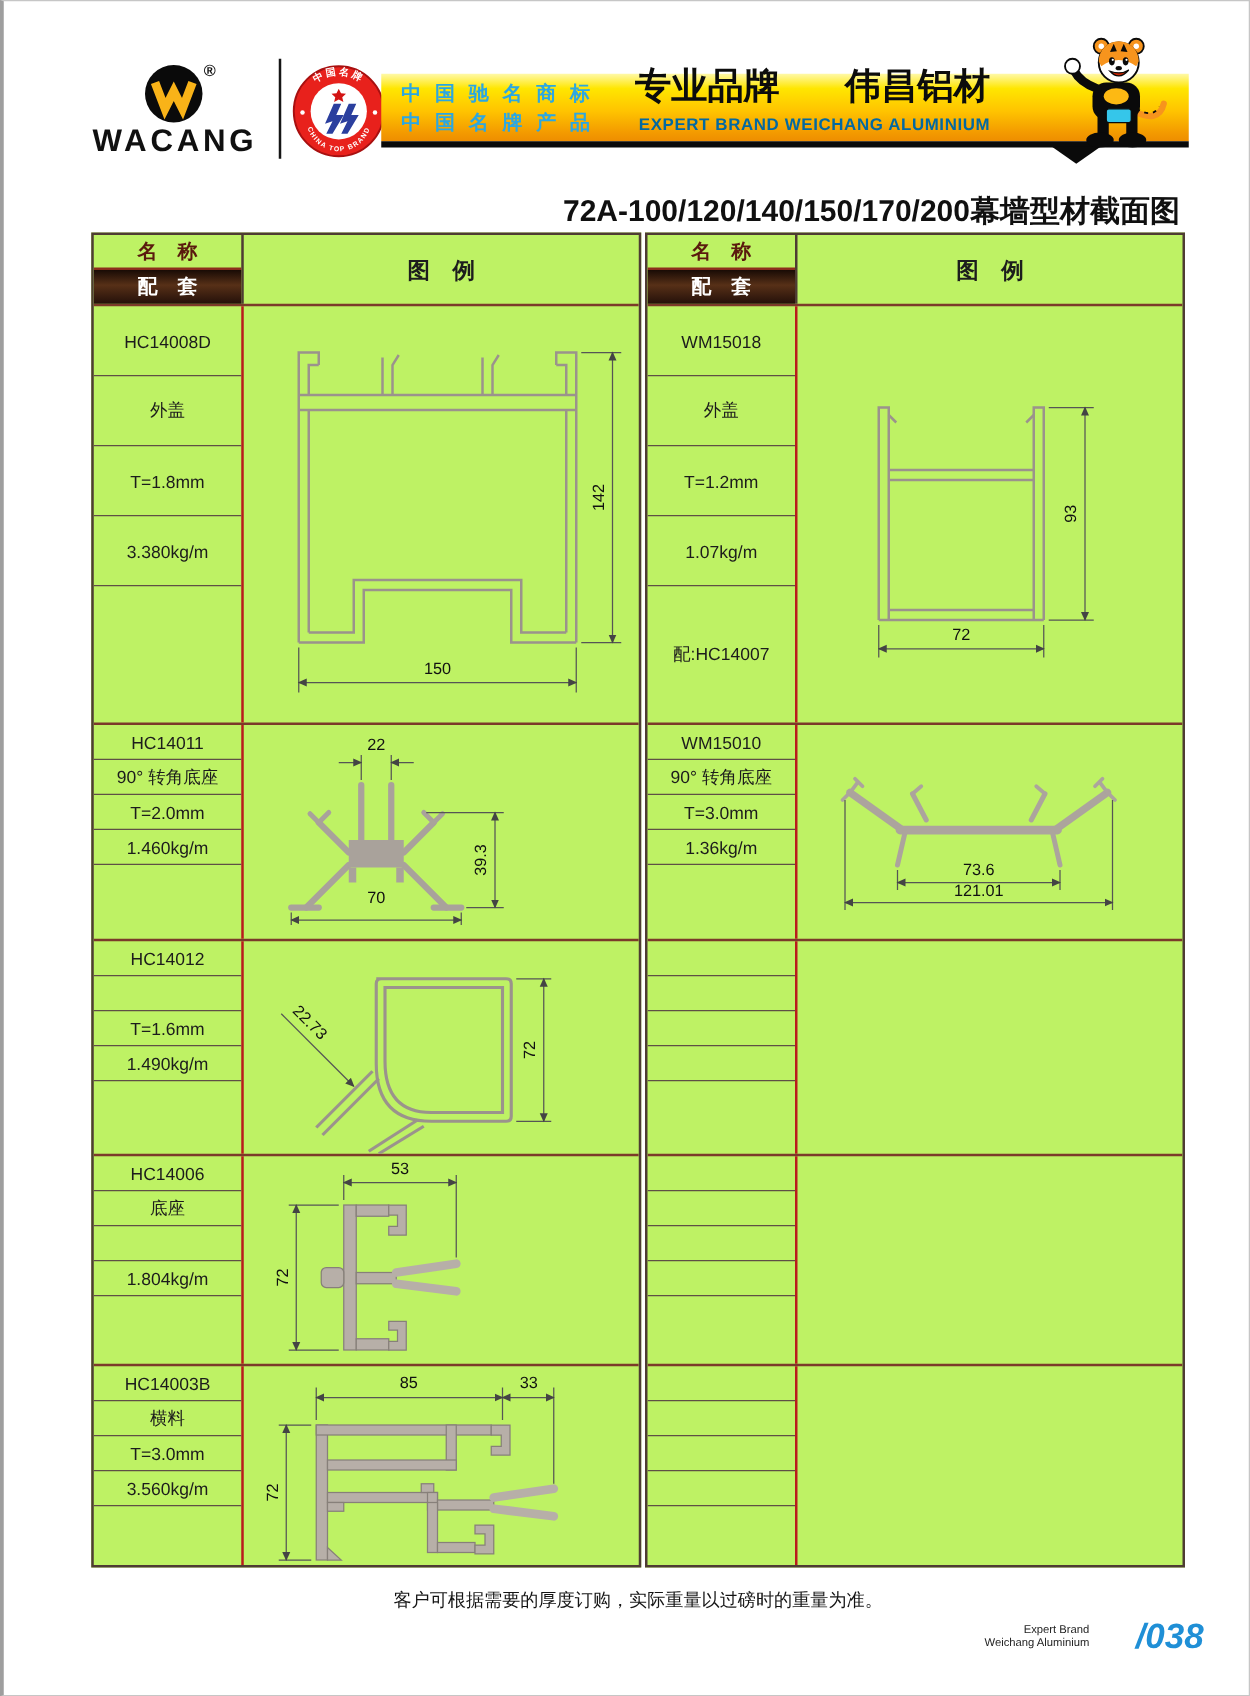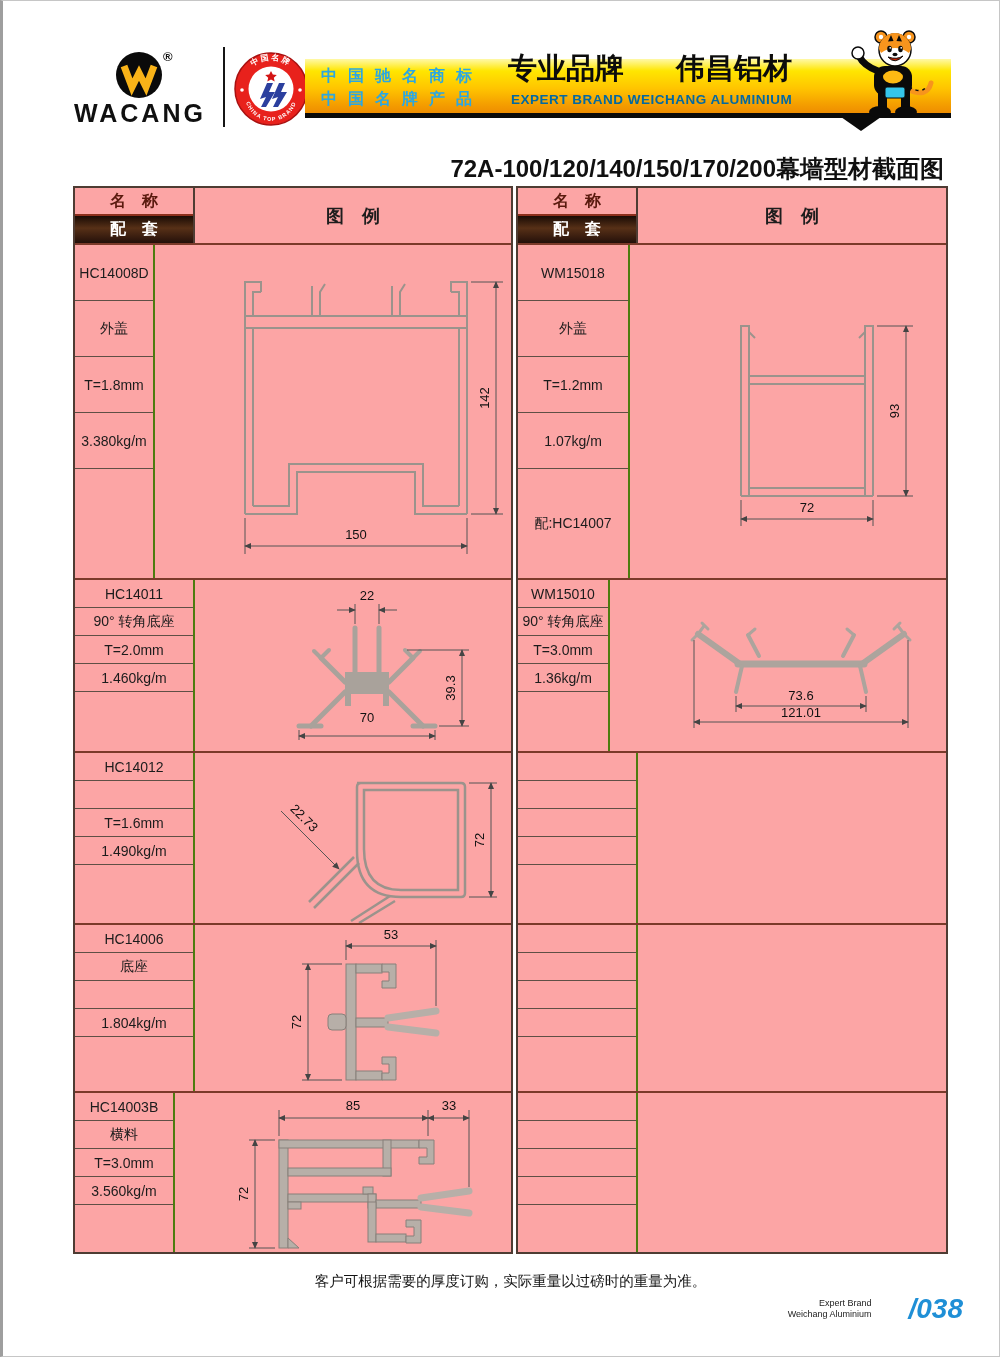--- a/index.html
+++ b/index.html
@@ -22,40 +22,40 @@
             color:#2ba7e2;letter-spacing:11px;line-height:23px;white-space:nowrap;}
   .banner-title{position:absolute;left:505px;top:48px;z-index:2;font-weight:bold;font-size:29px;
                 color:#0c0c0c;white-space:nowrap;}
   .banner-title .gap{display:inline-block;width:52px;}
   .banner-sub{position:absolute;left:508px;top:91px;z-index:2;font-weight:bold;font-size:13.5px;
               letter-spacing:0.5px;color:#0369a1;white-space:nowrap;}
   .tiger{position:absolute;left:842px;top:28px;z-index:3;}
   
   .doc-title{position:absolute;right:55px;top:152px;font-size:24px;font-weight:bold;color:#101010;}
   
-  .tbl{position:absolute;top:185px;border:2px solid #4e3c33;box-sizing:border-box;overflow:hidden;background:#fca5a5;}
+  .tbl{position:absolute;top:185px;border:2px solid #4e3c33;box-sizing:border-box;overflow:hidden;background:#bef264;}
   .tbl-left{left:70px;width:440px;height:1068px;}
   .tbl-right{left:513px;width:432px;height:1068px;}
   .hdr{display:flex;height:55px;}
   .hdr-name{width:120px;border-right:2px solid #4e3c33;display:flex;flex-direction:column;box-sizing:border-box;}
   .hdr-name-top{height:26px;display:flex;align-items:center;justify-content:center;
                 font-size:16px;font-weight:bold;color:#5a1a0e;}
   .hdr-name-bot{flex:1;display:flex;align-items:center;justify-content:center;color:#fff;
                 font-size:16px;font-weight:bold;border-top:2px solid #8c2f1c;
                 background:linear-gradient(180deg,#190b05 0%,#573017 45%,#24100a 100%);text-align:center;}
   .hdr-legend{flex:1;display:flex;align-items:center;justify-content:center;
               font-size:18px;font-weight:bold;color:#1d1d1d;}
   .trow{display:flex;border-top:2px solid #7b3a2a;box-sizing:border-box;}
   .r1{height:335px;} .r2{height:173px;} .r3{height:172px;} .r4{height:168px;} .r5{height:165px;}
-  .name-col{width:120px;border-right:2px solid #4d7c0f;display:flex;flex-direction:column;box-sizing:border-box;}
+  .name-col{width:120px;border-right:2px solid #b91c1c;display:flex;flex-direction:column;box-sizing:border-box;}
   .cell{height:28px;border-bottom:1px solid #5f4f45;display:flex;align-items:center;justify-content:center;
         font-size:14px;color:#1c1c1c;box-sizing:border-box;text-align:center;}
   .r1 .cell{height:56px;}
   .name-col .cell:last-child{flex:1;height:auto;border-bottom:none;}
-  .dcell{flex:1;display:flex;align-items:center;justify-content:center;position:relative;margin-left:46px;}
+  .dcell{flex:1;display:flex;align-items:center;justify-content:flex-start;position:relative;}
   .dim-label{font-size:13px;fill:#111;}
   
   .note{position:absolute;left:70px;width:875px;top:1268px;text-align:center;
         font-size:14.5px;line-height:24px;color:#141414;}
   .pageno{position:absolute;right:36px;top:1292px;display:flex;align-items:center;gap:33px;}
   .pn-txt{font-size:9px;line-height:11px;text-align:right;color:#232323;}
   .pn-num{font-size:28px;font-weight:bold;font-style:italic;color:#1f8fd6;margin-left:4px;}
 </style>
 </head>
 <body>

